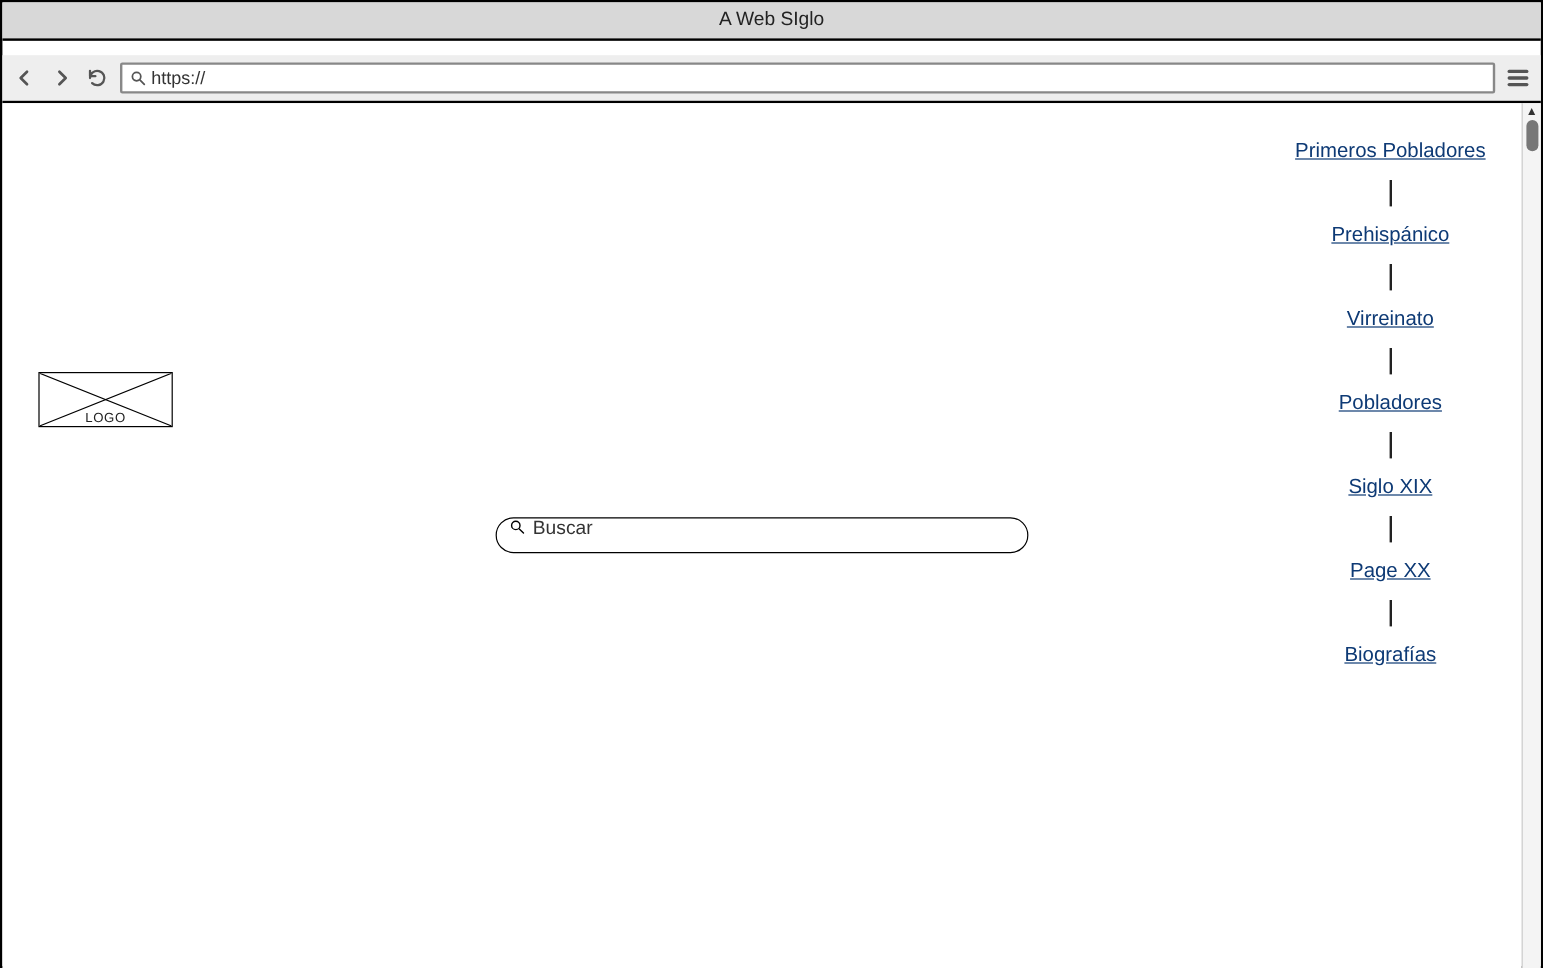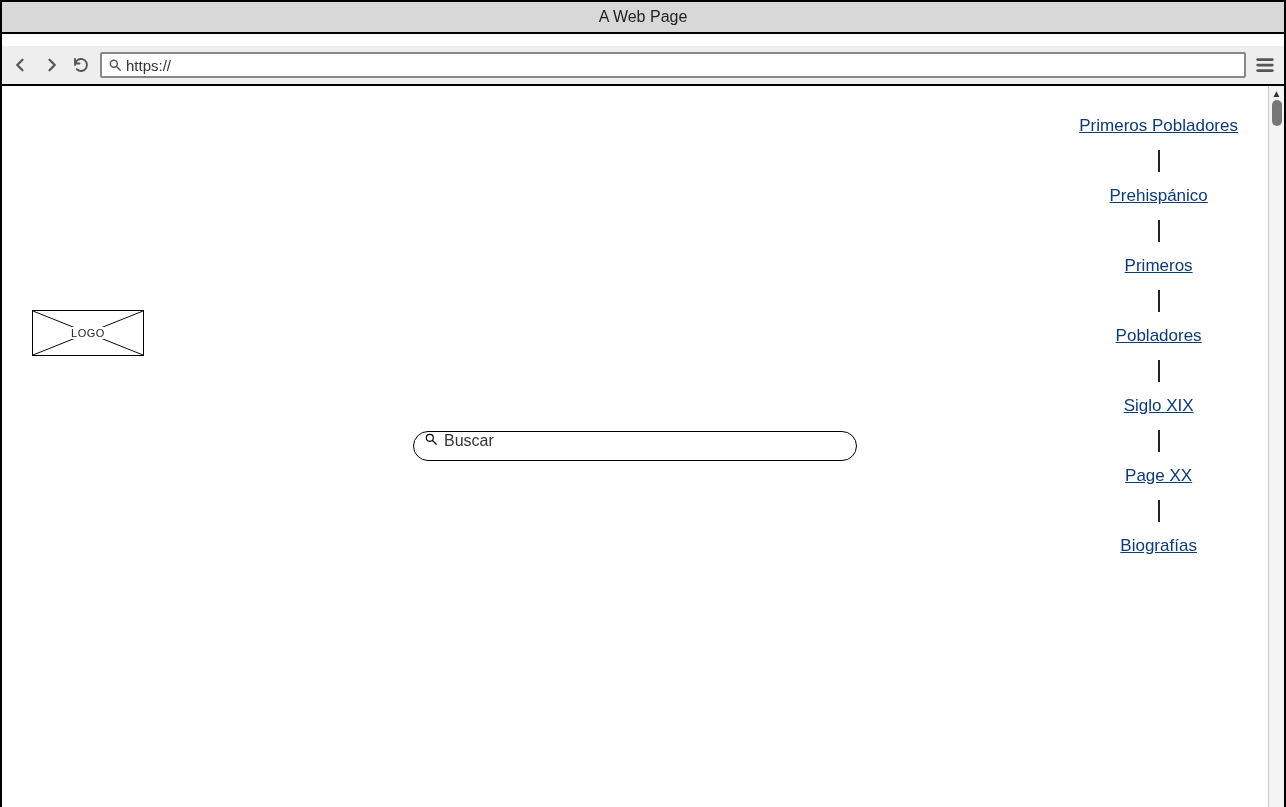--- a/index.html
+++ b/index.html
@@ -118,21 +118,21 @@
       align-items: center;
       justify-content: space-between;
       padding: 24px 30px 0 30px;
     }
     .logo-box {
       width: 112px;
       height: 46px;
       border: 1.5px solid #000;
       position: relative;
       display: flex;
-      align-items: center;
+      align-items: flex-end;
       justify-content: center;
       font-size: 11px;
       letter-spacing: 0.5px;
       color: #222;
     }
     .logo-box svg {
       position: absolute;
       inset: 0;
       width: 100%;
       height: 100%;
@@ -189,21 +189,21 @@
     }
     .search-box input::placeholder { color: #333; }
     .icon-mag { width: 14px; height: 14px; }
   </style>
 </head>
 <body>
 
 <div class="window-frame">
 
   <div class="title-bar">
-    <span>A Web Page</span>
+    <span>A Web SIglo</span>
   </div>
 
   <div class="toolbar">
     <div class="nav-btn">
       <svg viewBox="0 0 24 24">
           <path d="M14 5l-7 7 7 7" stroke="#555" stroke-width="3" fill="none" stroke-linecap="round" stroke-linejoin="round"></path>
         </svg>
     </div>
     <div class="nav-btn">
       <svg viewBox="0 0 24 24">
@@ -241,21 +241,21 @@
             <line x1="0" y1="46" x2="112" y2="0" stroke="#000" stroke-width="1"></line>
           </svg>
           <span class="logo-label">LOGO</span>
         </div>
 
         <nav class="nav">
           <a>Primeros Pobladores</a>
           <span class="divider"></span>
           <a>Prehispánico</a>
           <span class="divider"></span>
-          <a>Primeros</a>
+          <a>Virreinato</a>
           <span class="divider"></span>
           <a>Pobladores</a>
           <span class="divider"></span>
           <a>Siglo XIX</a>
           <span class="divider"></span>
           <a>Page XX</a>
           <span class="divider"></span>
           <a>Biografías</a>
         </nav>
       </div>

